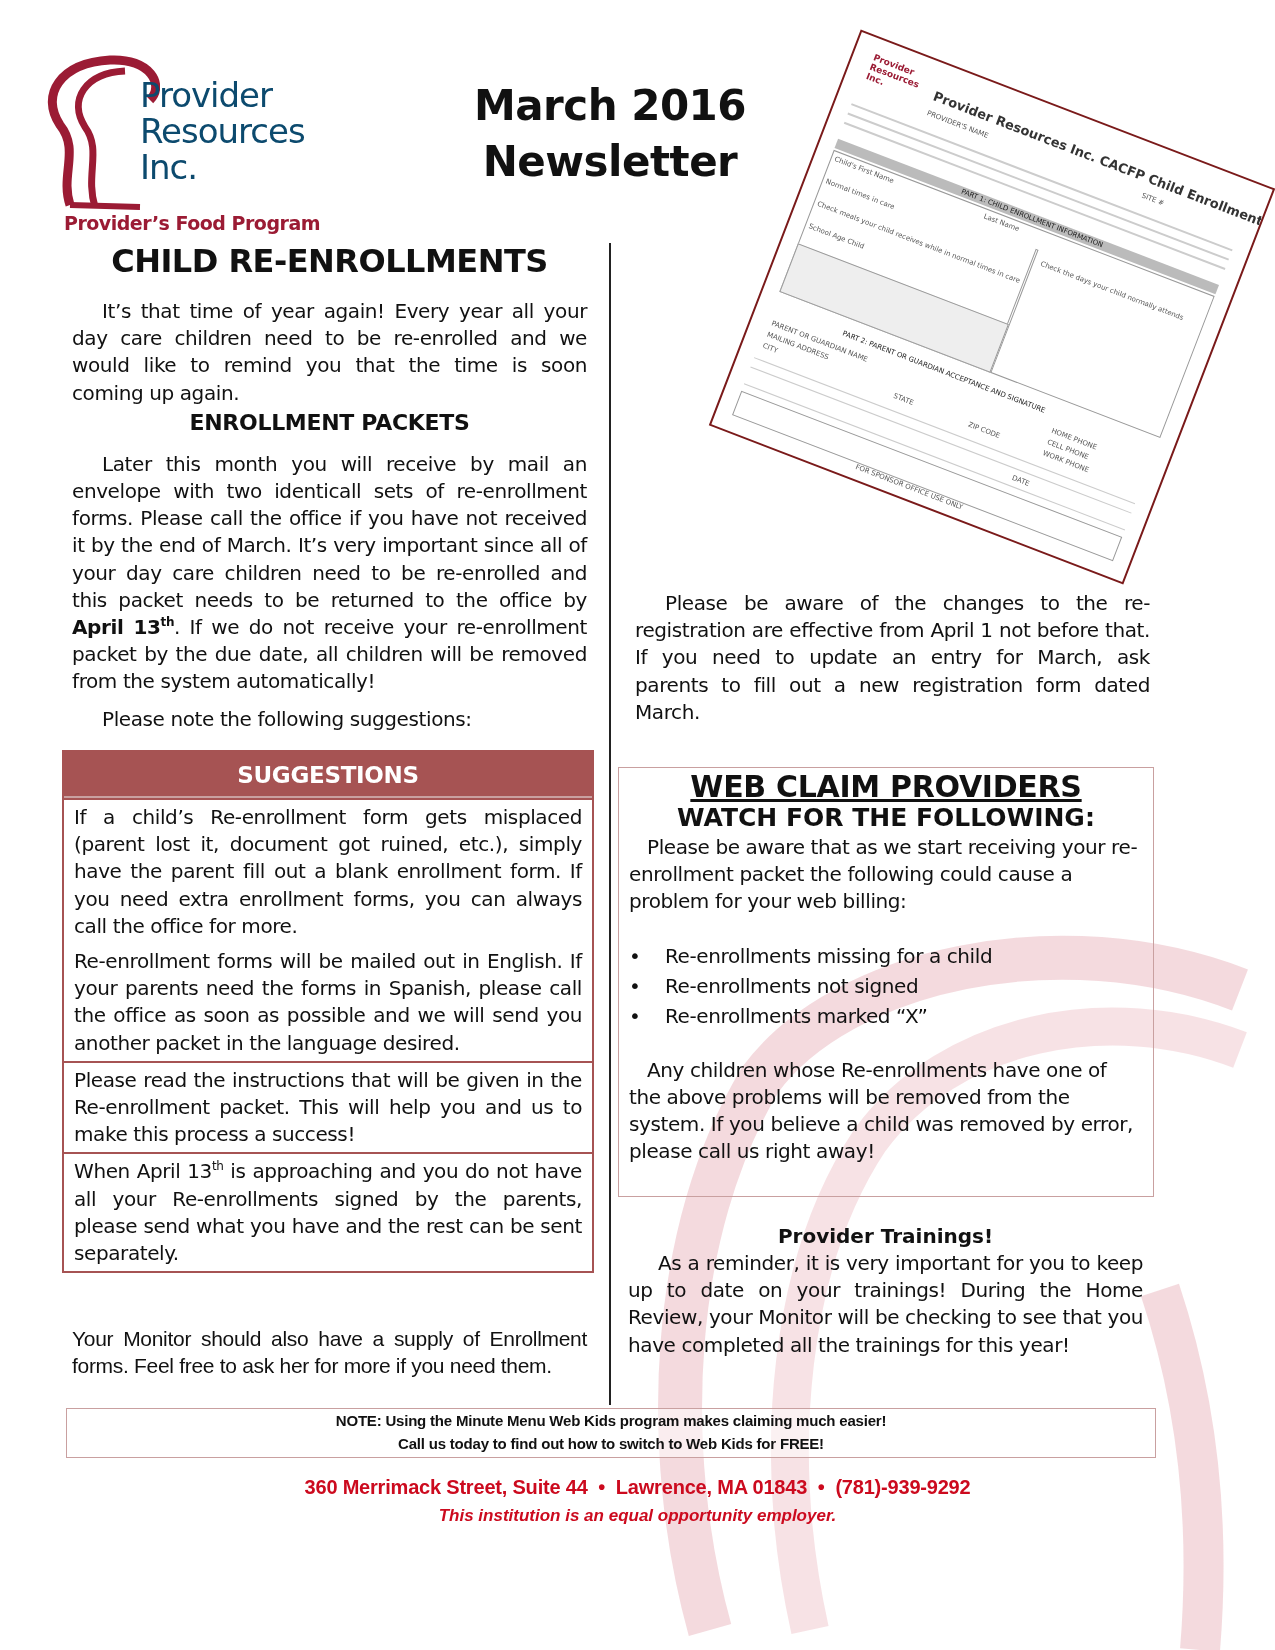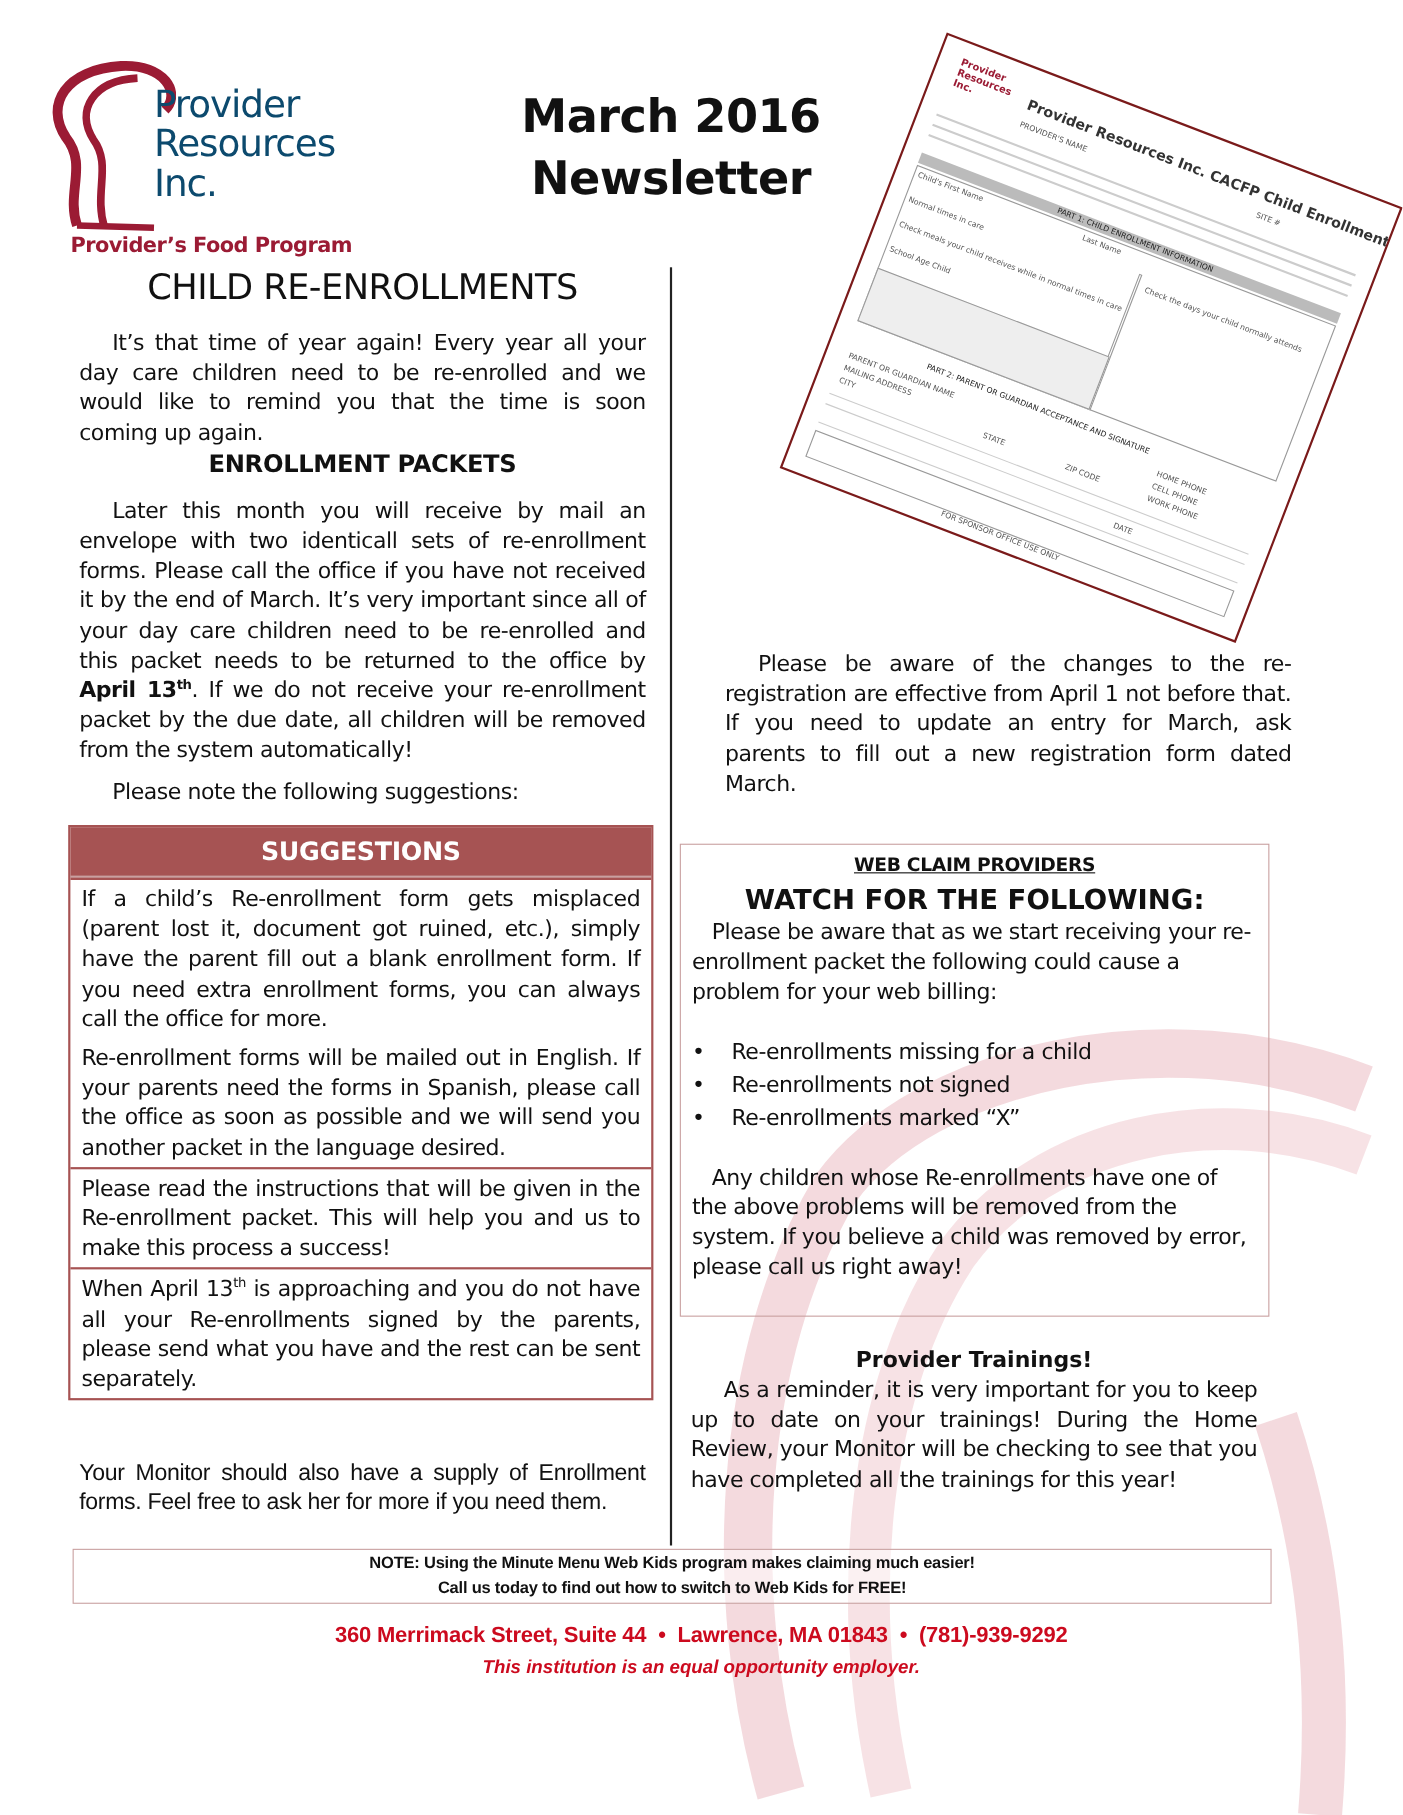--- a/index.html
+++ b/index.html
@@ -32,39 +32,39 @@
   .form-thumb .ft-line { position: absolute; left: 16px; right: 16px; height: 2px; background: #ccc; }
   .form-thumb .ft-bar { position: absolute; left: 16px; right: 16px; height: 10px; background: #bbb; }
   .form-thumb .ft-box { position: absolute; border: 1px solid #999; }
   .form-thumb .ft-txt { position: absolute; font-size: 7px; color: #555; white-space: nowrap; }
 
   
   .divider { left: 609px; top: 243px; width: 2px; height: 1162px; background: #222; }
 
   
   .left { left: 72px; top: 240px; width: 515px; z-index: 2; }
-  h1.section { margin: 0; text-align: center; font-size: 32px; font-weight: normal; letter-spacing: -0.5px; line-height: 42px; }
+  h1.section { margin: 0; text-align: center; font-size: 32px; font-weight: bold; letter-spacing: -0.5px; line-height: 42px; }
   h2.section { margin: 0; text-align: center; font-size: 22px; font-weight: bold; line-height: 28px; letter-spacing: -0.3px; }
   p.body { margin: 0; font-size: 20px; line-height: 27.2px; text-align: justify; letter-spacing: -0.4px; }
   p.indent { text-indent: 30px; }
   sup { font-size: 12px; line-height: 0; }
 
   .sugg { left: 62px; top: 750px; width: 528px; border: 2px solid #a65353; z-index: 2; background: rgba(255,255,255,0.85); }
   .sugg-head { background: #a65353; color: #fff; text-align: center; font-weight: bold; font-size: 23px; height: 44px; line-height: 46px; letter-spacing: -0.3px; border-bottom: 2px solid #c9a0a0; }
   .sugg-item { padding: 4px 10px 4px 10px; border-top: 2px solid #a65353; font-size: 20px; line-height: 27.2px; text-align: justify; letter-spacing: -0.4px; }
   .sugg-item:first-of-type { border-top: none; }
 
   .monitor { left: 72px; top: 1325px; width: 515px; z-index: 2; }
   .monitor p { margin: 0; font-family: "Liberation Sans", sans-serif; font-size: 21px; line-height: 27px; text-align: justify; letter-spacing: -0.3px; }
 
   
-  .right-p { left: 659px; top: 590px; width: 515px; z-index: 2; }
+  .right-p { left: 635px; top: 590px; width: 515px; z-index: 2; }
 
   .webclaim { left: 618px; top: 767px; width: 534px; height: 428px; border: 1px solid #c9a0a0; z-index: 2; }
-  .webclaim .wc-title { margin-top: 4px; text-align: center; font-size: 17px; font-weight: bold; text-decoration: underline; line-height: 30px; letter-spacing: -0.3px; }
+  .webclaim .wc-title { margin-top: 4px; text-align: center; font-size: 30px; font-weight: bold; text-decoration: underline; line-height: 30px; letter-spacing: -0.3px; }
   .webclaim .wc-sub { text-align: center; font-size: 25px; font-weight: bold; line-height: 32px; letter-spacing: 0px; }
   .webclaim .wc-body { padding: 0 10px; font-size: 20px; line-height: 27px; letter-spacing: -0.4px; }
   .webclaim ul { margin: 26px 0 26px 0; padding: 0; list-style: none; }
   .webclaim li { position: relative; padding-left: 36px; font-size: 20px; line-height: 30px; letter-spacing: -0.4px; }
   .webclaim li .bullet { position: absolute; left: 0; top: 0; }
 
   .trainings { left: 628px; top: 1222px; width: 515px; z-index: 2; }
   .trainings h3 { margin: 0; text-align: center; font-size: 20px; font-weight: bold; line-height: 28px; }
 
   .note-box { left: 66px; top: 1408px; width: 1088px; height: 48px; border: 1px solid #c9a0a0; z-index: 2; background: rgba(255,255,255,0.5); }

